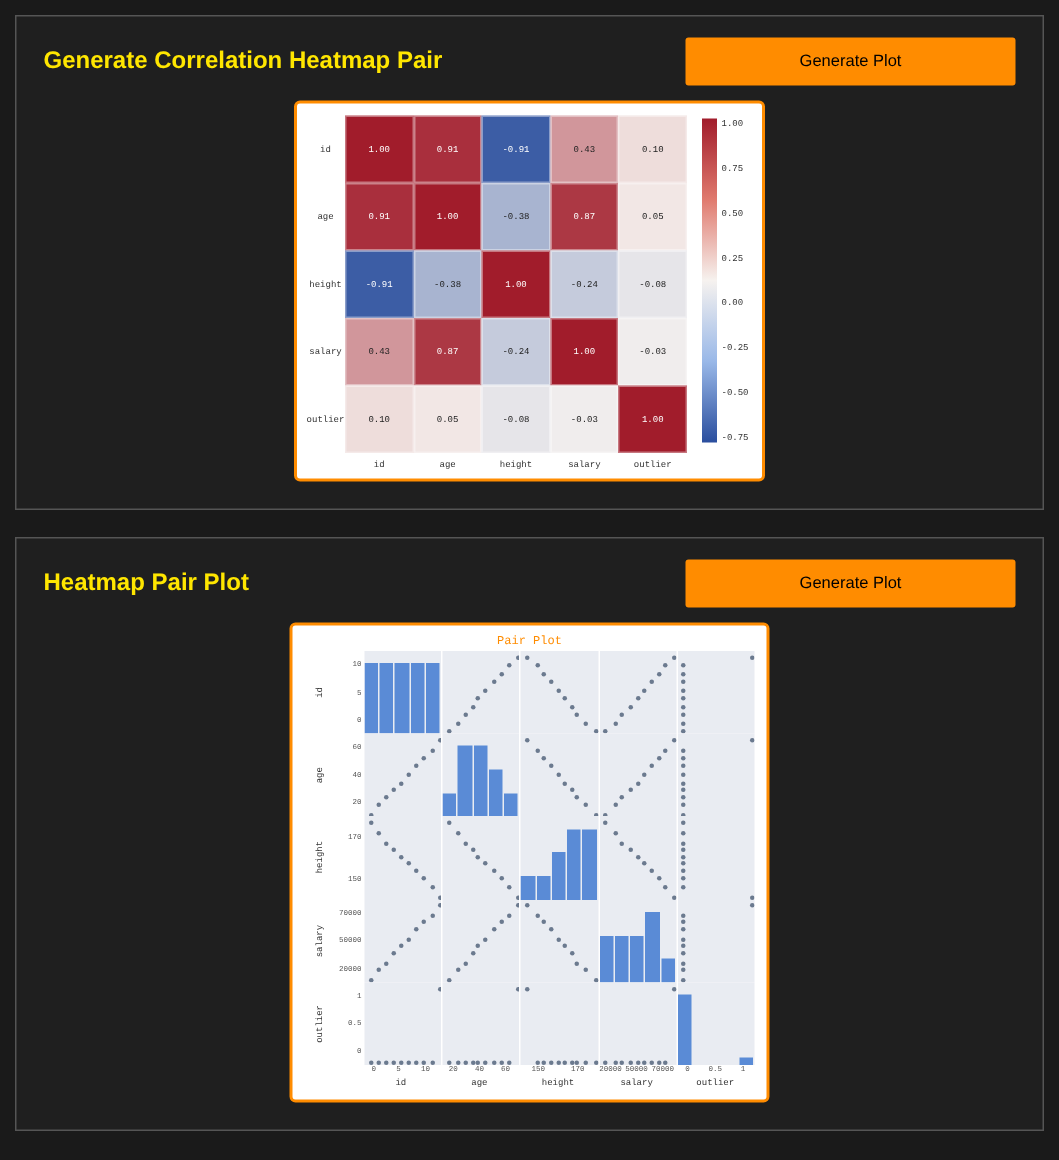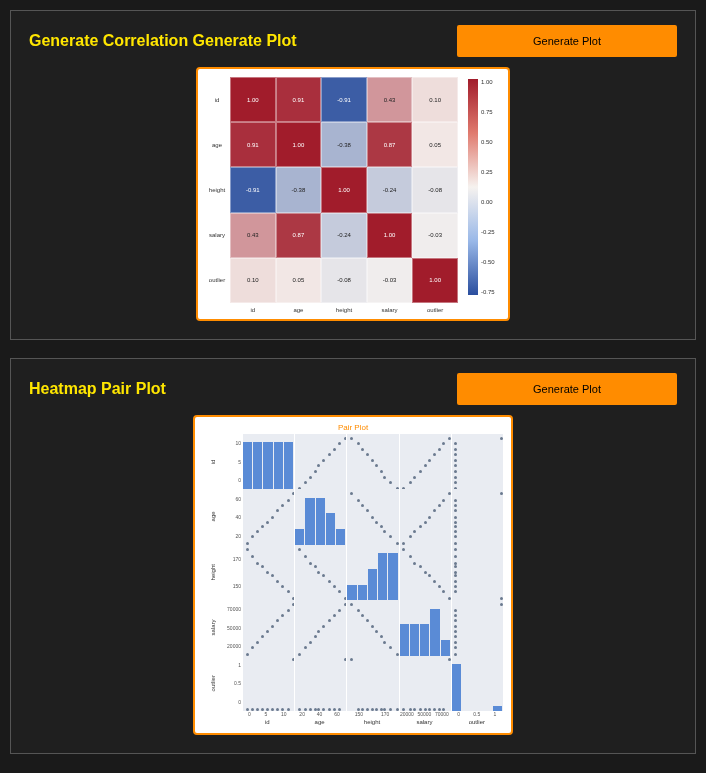--- a/index.html
+++ b/index.html
@@ -1,21 +1,21 @@
 <!DOCTYPE html>
 <html><head>
 <meta charset="utf-8">
 <style>
   html,body{margin:0;padding:0;background:#1a1a1a;font-family:Arial,Helvetica,sans-serif;}
   body{width:706px;padding:10px;box-sizing:border-box;}
   .panel{border:1px solid #555;background:#1f1f1f;margin-bottom:18px;padding:14px 18px 18px 18px;box-sizing:border-box;}
   .panel-header{display:flex;justify-content:space-between;align-items:center;margin-bottom:10px;}
   .panel-title{color:#ffe600;font-weight:bold;font-size:16px;}
   .gen-btn{background:#ff8c00;color:#000;border:none;padding:10px 0;width:220px;font-size:11px;cursor:pointer;border-radius:2px;}
-  .plot-box{background:#fff;border:2px solid #ff8c00;border-radius:4px;margin:10px auto 0 auto;position:relative;}
+  .plot-box{background:#fff;border:2px solid #ff8c00;border-radius:4px;margin:10px auto 0 auto;position:relative;font-family:Liberation Mono, monospace;}
   
   .hm-plot{width:310px;height:250px;display:flex;}
   .hm-left{flex:1;display:flex;flex-direction:column;padding:8px 6px 6px 6px;}
   .hm-grid-wrap{flex:1;display:flex;flex-direction:column;}
   .hm-row{flex:1;display:flex;align-items:stretch;}
   .hm-ylab{width:26px;font-size:6px;color:#333;display:flex;align-items:center;justify-content:center;transform:rotate(0deg);}
   .hm-cells{flex:1;display:flex;}
   .hm-cell{flex:1;display:flex;align-items:center;justify-content:center;font-size:6px;color:#222;border:0.5px solid rgba(255,255,255,0.4);}
   .hm-xlabels{display:flex;margin-left:26px;}
   .hm-xlab{flex:1;font-size:6px;color:#333;text-align:center;padding-top:4px;}
@@ -36,21 +36,21 @@
   .pair-xticks-row{display:flex;margin-left:38px;}
   .pair-xticks{flex:1;display:flex;justify-content:space-around;font-size:5px;color:#555;}
   .dot{position:absolute;width:3px;height:3px;background:#6b7a8f;border-radius:50%;}
   .bar{position:absolute;bottom:0;background:#5a8bd6;}
 </style>
 </head>
 <body>
 
 <div class="panel">
   <div class="panel-header">
-    <div class="panel-title">Generate Correlation Generate Plot</div>
+    <div class="panel-title">Generate Correlation Heatmap Pair</div>
     <button class="gen-btn">Generate Plot</button>
   </div>
   <div class="plot-box hm-plot" id="hm-plot">
     <div class="hm-left">
       <div class="hm-grid-wrap" id="hm-grid">
           <div class="hm-row">
             <div class="hm-ylab">id</div>
             <div class="hm-cells">
               <div class="hm-cell" style="background: rgb(161, 28, 43); color: rgb(255, 255, 255);">1.00</div>
               <div class="hm-cell" style="background: rgb(169, 47, 61); color: rgb(255, 255, 255);">0.91</div>

